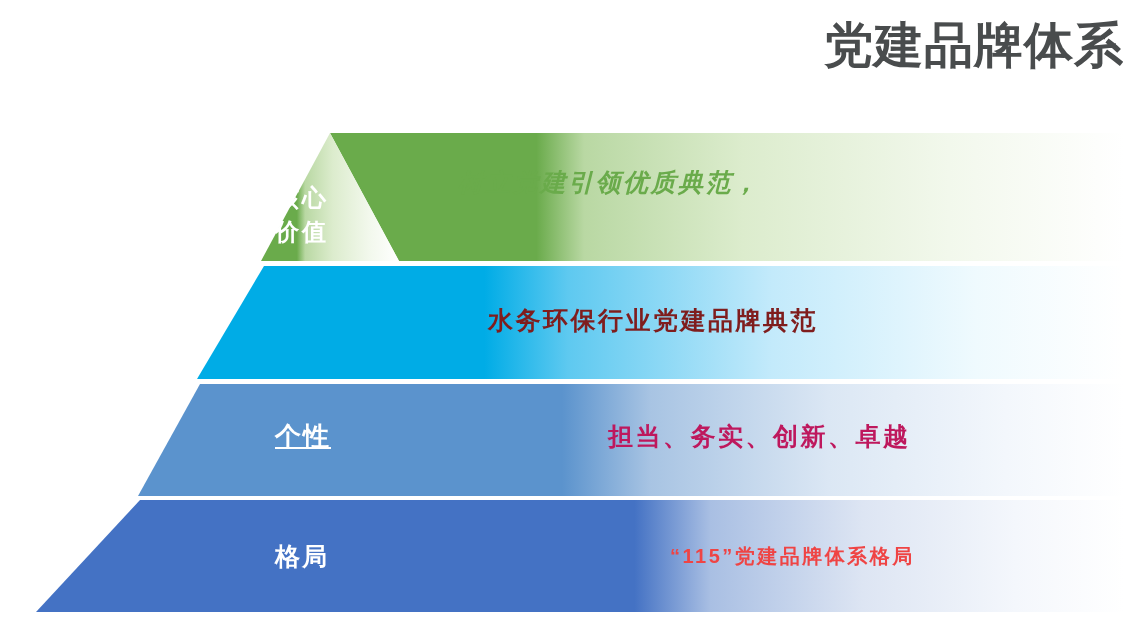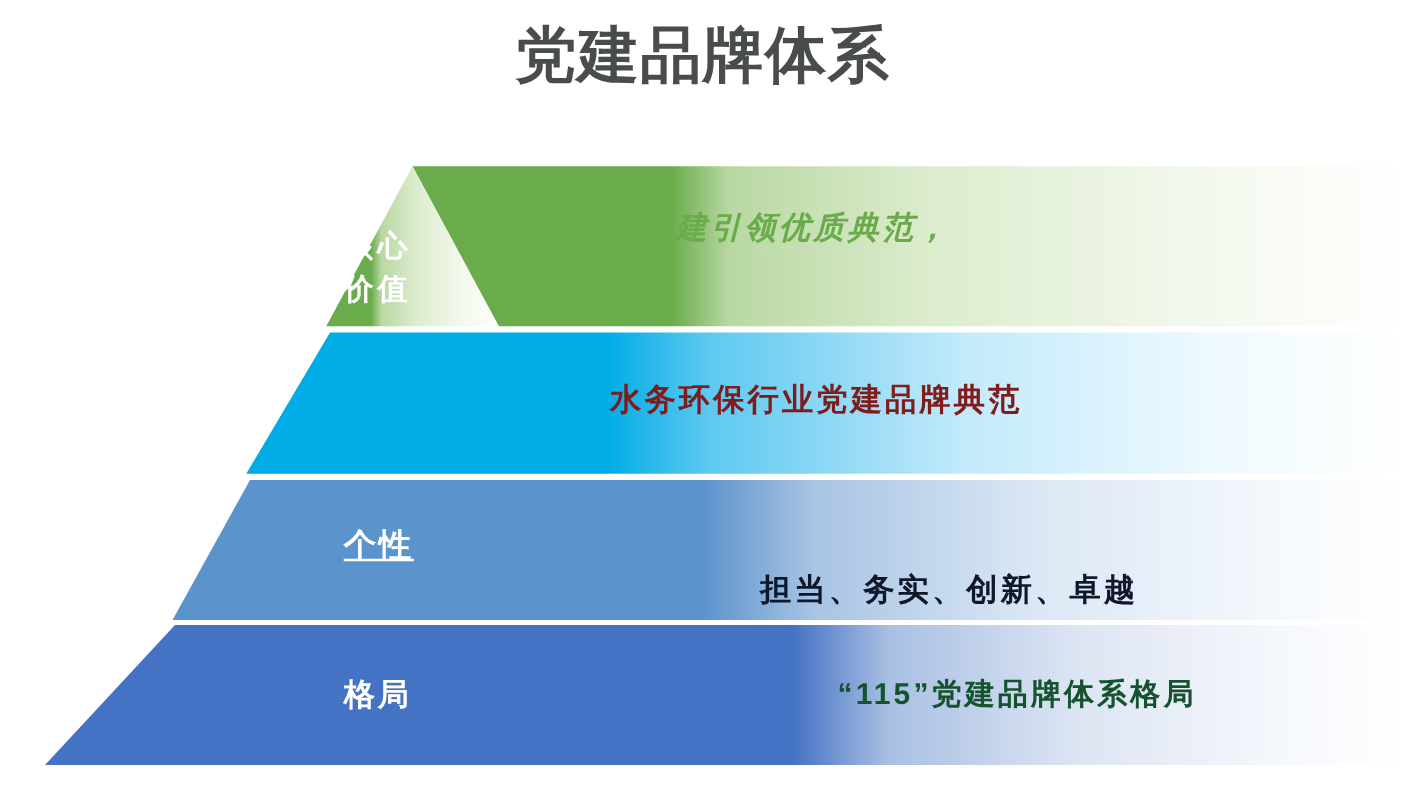--- a/index.html
+++ b/index.html
@@ -17,21 +17,21 @@
     background: #ffffff;
     overflow: hidden;
   }
 
   
   #page-title {
     position: absolute;
     left: 0;
     top: 13px;
     width: 1124px;
-    text-align: center;
+    text-align: right;
     font-size: 49px;
     font-weight: bold;
     letter-spacing: 1px;
     color: #494c4d;
     line-height: 64px;
     white-space: nowrap;
   }
 
   
   #pyramid {
@@ -102,38 +102,37 @@
     width: 100px;
     font-size: 26px;
     line-height: 34px;
     text-decoration: underline;
   }
   #desc-tier-3 {
     left: 608px;
     top: 419px;
     font-size: 25px;
     line-height: 34px;
-    color: #0f172a;
-    margin-top: 36px;
+    color: #be185d;
   }
 
   
   #label-tier-4 {
     left: 275px;
     top: 539px;
     width: 100px;
     font-size: 25px;
     line-height: 34px;
   }
   #desc-tier-4 {
     left: 670px;
     top: 539px;
-    font-size: 24px;
-    line-height: 34px;
-    color: #14532d;
+    font-size: 20px;
+    line-height: 34px;
+    color: #ef4444;
   }
 </style>
 </head>
 <body>
 
 <div id="canvas">
 
   <div id="page-title">党建品牌体系</div>
 
   <div id="pyramid">

